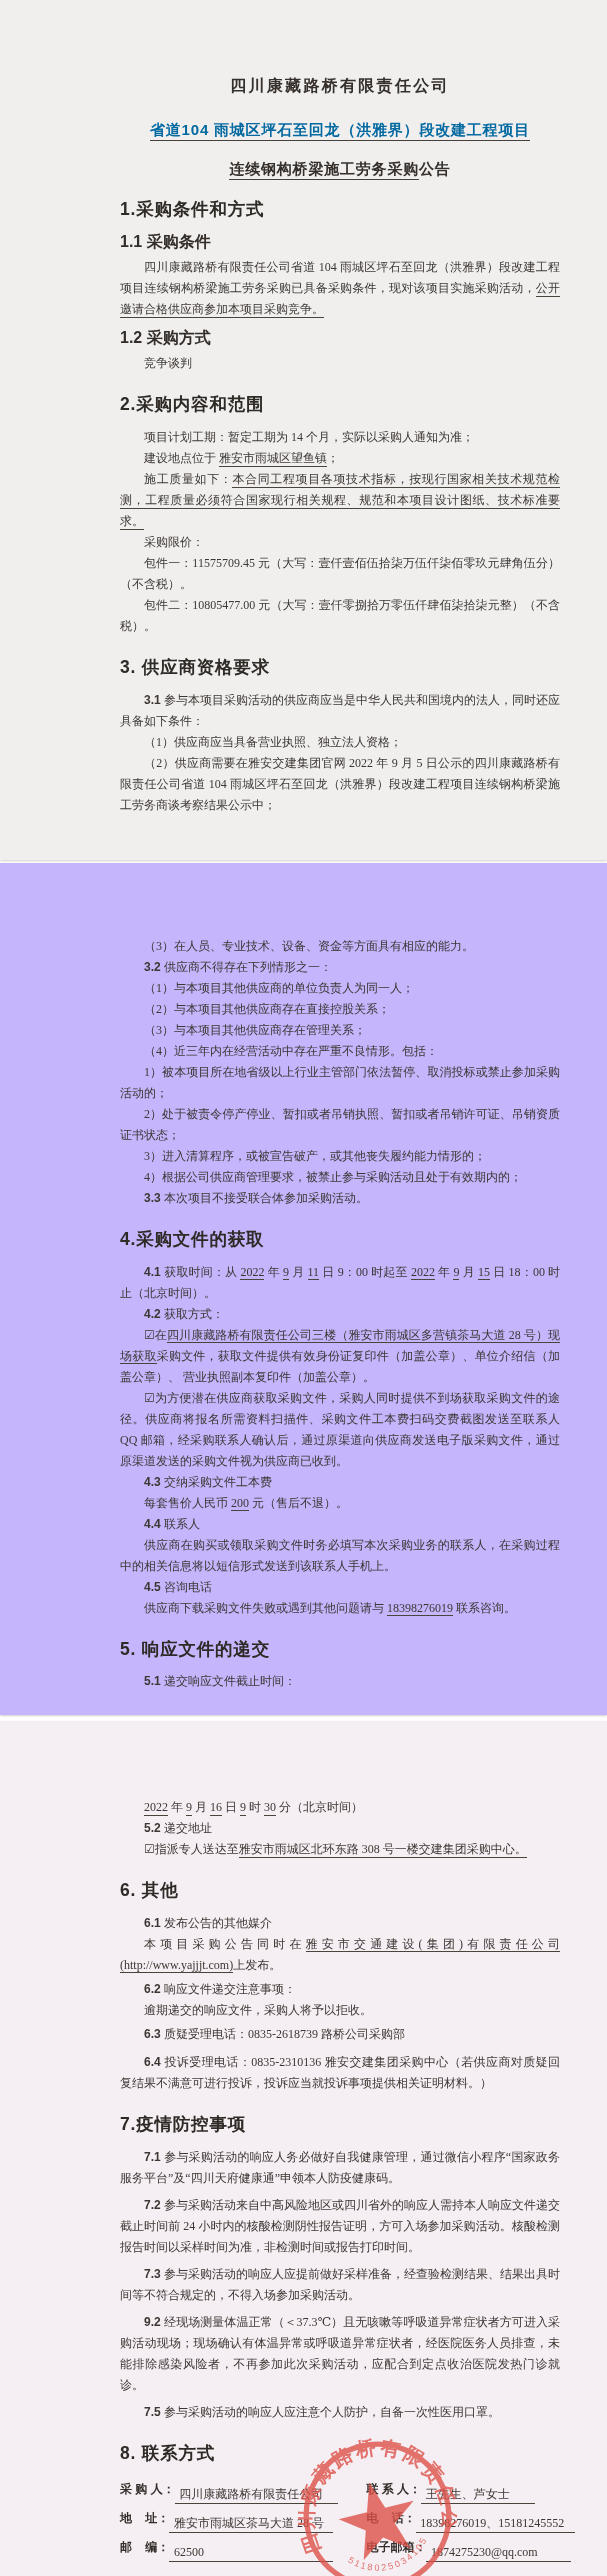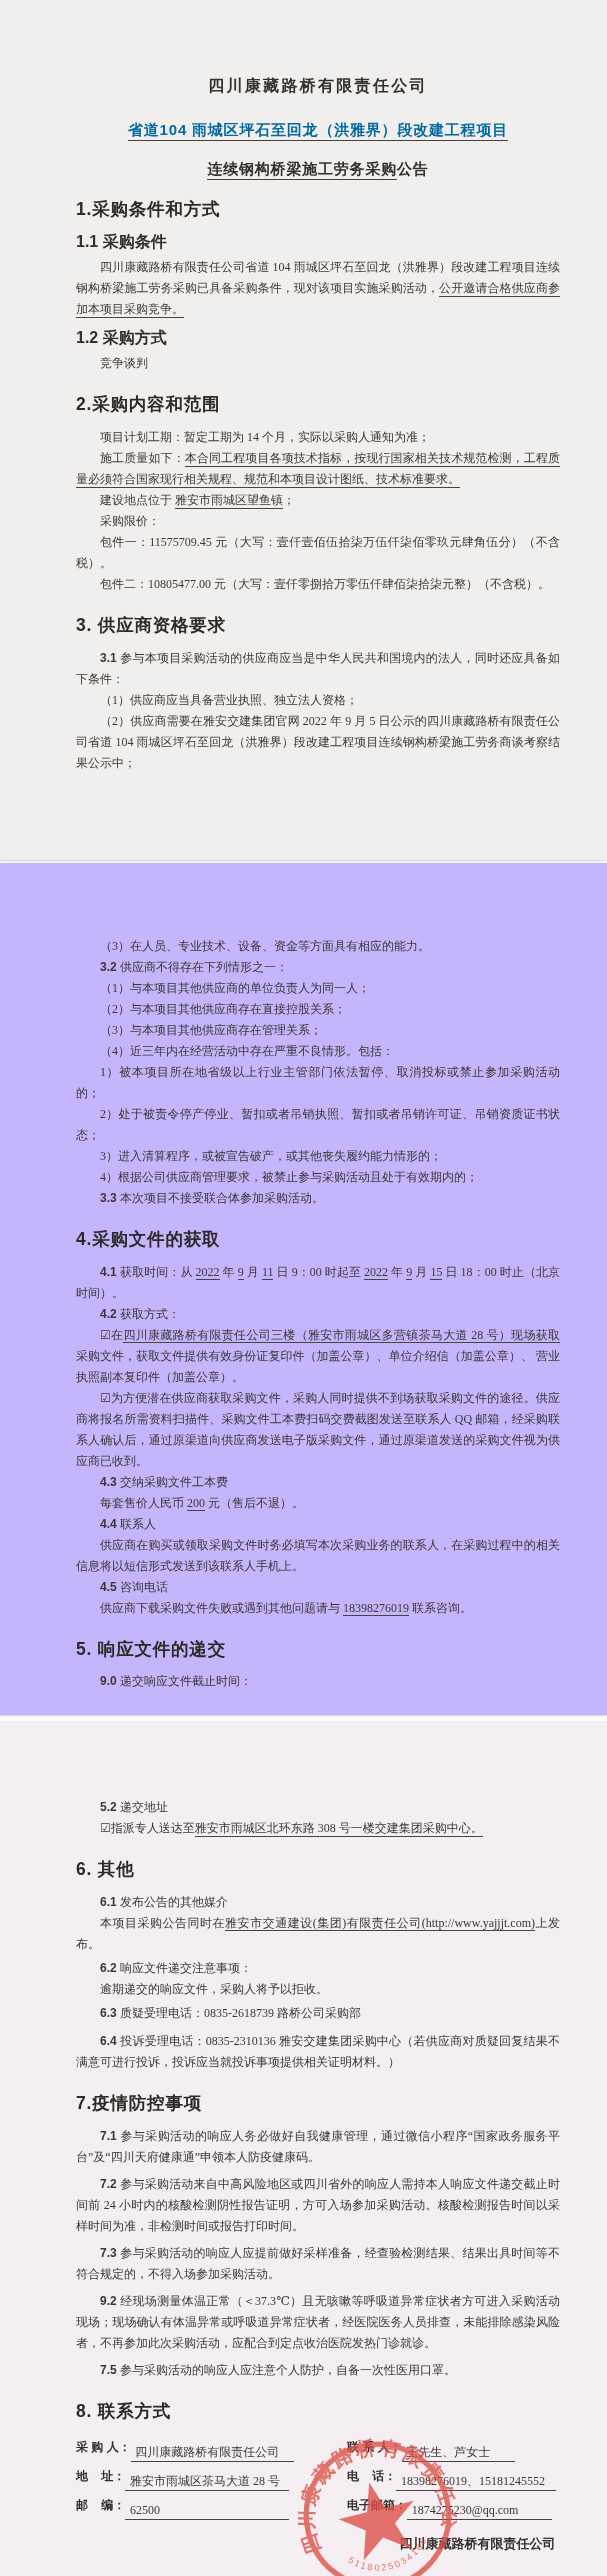--- a/index.html
+++ b/index.html
@@ -1,18 +1,18 @@
 <!DOCTYPE html>
 <html style="font-size:12px"><head>
 <meta charset="utf-8">
 <style>
   html,body{margin:0;padding:0;background:#ffffff;}
   body{width:607px;font-family:"Liberation Serif","DejaVu Serif",serif;color:#3c3733;}
   .page{position:relative;width:607px;overflow:hidden;box-sizing:border-box;
-        padding:0 47px 0 76px;box-shadow:0 0.8px 2.3px rgba(60,55,50,.35);}
+        padding:0 47px 0 120px;box-shadow:0 0.8px 2.3px rgba(60,55,50,.35);}
   .sp{width:100%;}
   .center{text-align:center;}
   .t-co{font-size:16px;font-weight:bold;letter-spacing:2.3px;font-family:"Liberation Sans","DejaVu Sans",sans-serif;color:#35302c;}
   .t-t1{font-size:15px;font-weight:bold;letter-spacing:0.8px;font-family:"Liberation Sans","DejaVu Sans",sans-serif;color:#0369a1;}
   .t-t1 .u, .t-t2 .u{border-bottom:1.5px solid #45403a;padding-bottom:2.3px;}
   .t-t2{font-size:15px;font-weight:bold;letter-spacing:0.8px;font-family:"Liberation Sans","DejaVu Sans",sans-serif;color:#35302c;}
   .h1{font-size:17.5px;font-weight:bold;font-family:"Liberation Sans","DejaVu Sans",sans-serif;
       color:#2e2a26;margin:18px 0 10.6px 0;letter-spacing:0.8px;}
   .h2{font-size:16px;font-weight:bold;font-family:"Liberation Sans","DejaVu Sans",sans-serif;
       color:#332e2a;margin:7.6px 0 4.6px 0;}
@@ -39,22 +39,22 @@
       <div class="center t-t1"><span class="u ">省道104 雨城区坪石至回龙（洪雅界）段改建工程项目</span></div>
       <div class="sp" style="height: 20px;"></div>
       <div class="center t-t2"><span class="u ">连续钢构桥梁施工劳务采购</span><span>公告</span></div>
       <div class="h1">1.采购条件和方式</div>
       <div class="h2">1.1 采购条件</div>
       <div class="para"><span>四川康藏路桥有限责任公司省道 104 雨城区坪石至回龙（洪雅界）段改建工程项目连续钢构桥梁施工劳务采购已具备采购条件，现对该项目实施采购活动，</span><span class="u ">公开邀请合格供应商参加本项目采购竞争。</span></div>
       <div class="h2">1.2 采购方式</div>
       <div class="para"><span>竞争谈判</span></div>
       <div class="h1">2.采购内容和范围</div>
       <div class="para"><span>项目计划工期：暂定工期为 14 个月，实际以采购人通知为准；</span></div>
+      <div class="para"><span>建设地点位于 </span><span class="u ">雅安市雨城区望鱼镇</span><span>；</span></div>
       <div class="para"><span>施工质量如下：</span><span class="u ">本合同工程项目各项技术指标，按现行国家相关技术规范检测，工程质量必须符合国家现行相关规程、规范和本项目设计图纸、技术标准要求。</span></div>
-      <div class="para"><span>建设地点位于 </span><span class="u ">雅安市雨城区望鱼镇</span><span>；</span></div>
       <div class="para"><span>采购限价：</span></div>
       <div class="para"><span>包件一：11575709.45 元（大写：壹仟壹佰伍拾柒万伍仟柒佰零玖元肆角伍分）（不含税）。</span></div>
       <div class="para"><span>包件二：10805477.00 元（大写：壹仟零捌拾万零伍仟肆佰柒拾柒元整）（不含税）。</span></div>
       <div class="h1">3. 供应商资格要求</div>
       <div class="para" style="margin-top: 4.6px;"><span class="b">3.1 </span><span>参与本项目采购活动的供应商应当是中华人民共和国境内的法人，同时还应具备如下条件：</span></div>
       <div class="para"><span>（1）供应商应当具备营业执照、独立法人资格；</span></div>
       <div class="para"><span>（2）供应商需要在雅安交建集团官网 2022 年 9 月 5 日公示的四川康藏路桥有限责任公司省道 104 雨城区坪石至回龙（洪雅界）段改建工程项目连续钢构桥梁施工劳务商谈考察结果公示中；</span></div>
     </div>
     <div class="page" style="height: 852px; background: #c4b5fd; margin-bottom: 6px;">
       <div class="sp" style="height: 73px;"></div>
@@ -74,24 +74,25 @@
       <div class="para"><span class="b">4.2 </span><span>获取方式：</span></div>
       <div class="para"><span>☑在</span><span class="u ">四川康藏路桥有限责任公司三楼（雅安市雨城区多营镇茶马大道 28 号）现场获取</span><span>采购文件，获取文件提供有效身份证复印件（加盖公章）、单位介绍信（加盖公章）、 营业执照副本复印件（加盖公章）。</span></div>
       <div class="para"><span>☑为方便潜在供应商获取采购文件，采购人同时提供不到场获取采购文件的途径。供应商将报名所需资料扫描件、采购文件工本费扫码交费截图发送至联系人 QQ 邮箱，经采购联系人确认后，通过原渠道向供应商发送电子版采购文件，通过原渠道发送的采购文件视为供应商已收到。</span></div>
       <div class="para"><span class="b">4.3 </span><span>交纳采购文件工本费</span></div>
       <div class="para"><span>每套售价人民币 </span><span class="u ">200</span><span> 元（售后不退）。</span></div>
       <div class="para"><span class="b">4.4 </span><span>联系人</span></div>
       <div class="para"><span>供应商在购买或领取采购文件时务必填写本次采购业务的联系人，在采购过程中的相关信息将以短信形式发送到该联系人手机上。</span></div>
       <div class="para"><span class="b">4.5 </span><span>咨询电话</span></div>
       <div class="para"><span>供应商下载采购文件失败或遇到其他问题请与 </span><span class="u ">18398276019</span><span> 联系咨询。</span></div>
       <div class="h1">5. 响应文件的递交</div>
-      <div class="para" style="margin-top: 4.6px;"><span class="b">9.0 </span><span>递交响应文件截止时间：</span></div>
+      <div class="para" style="margin-top: 4.6px;"><span class="b">5.1 </span><span>递交响应文件截止时间：</span></div>
     </div>
     <div class="page" style="height: 855px; background: rgb(245, 238, 243);">
       <div class="sp" style="height: 76px;"></div>
+      <div class="para"><span class="u ">2022</span><span> 年 </span><span class="u ">9</span><span> 月 </span><span class="u ">16</span><span> 日 </span><span class="u ">9</span><span> 时 </span><span class="u ">30</span><span> 分（北京时间）</span></div>
       <div class="para"><span class="b">5.2 </span><span>递交地址</span></div>
       <div class="para"><span>☑指派专人送达至</span><span class="u ">雅安市雨城区北环东路 308 号一楼交建集团采购中心。</span></div>
       <div class="h1">6. 其他</div>
       <div class="para" style="margin-top: 3px;"><span class="b">6.1 </span><span>发布公告的其他媒介</span></div>
       <div class="para"><span>本项目采购公告同时在</span><span class="u ">雅安市交通建设(集团)有限责任公司(http://www.yajjjt.com)</span><span>上发布。</span></div>
       <div class="para" style="margin-top: 3px;"><span class="b">6.2 </span><span>响应文件递交注意事项：</span></div>
       <div class="para"><span>逾期递交的响应文件，采购人将予以拒收。</span></div>
       <div class="para" style="margin-top: 3px;"><span class="b">6.3 </span><span>质疑受理电话：0835-2618739 路桥公司采购部</span></div>
       <div class="para" style="margin-top: 7.6px;"><span class="b">6.4 </span><span>投诉受理电话：0835-2310136 雅安交建集团采购中心（若供应商对质疑回复结果不满意可进行投诉，投诉应当就投诉事项提供相关证明材料。）</span></div>
       <div class="h1">7.疫情防控事项</div>

